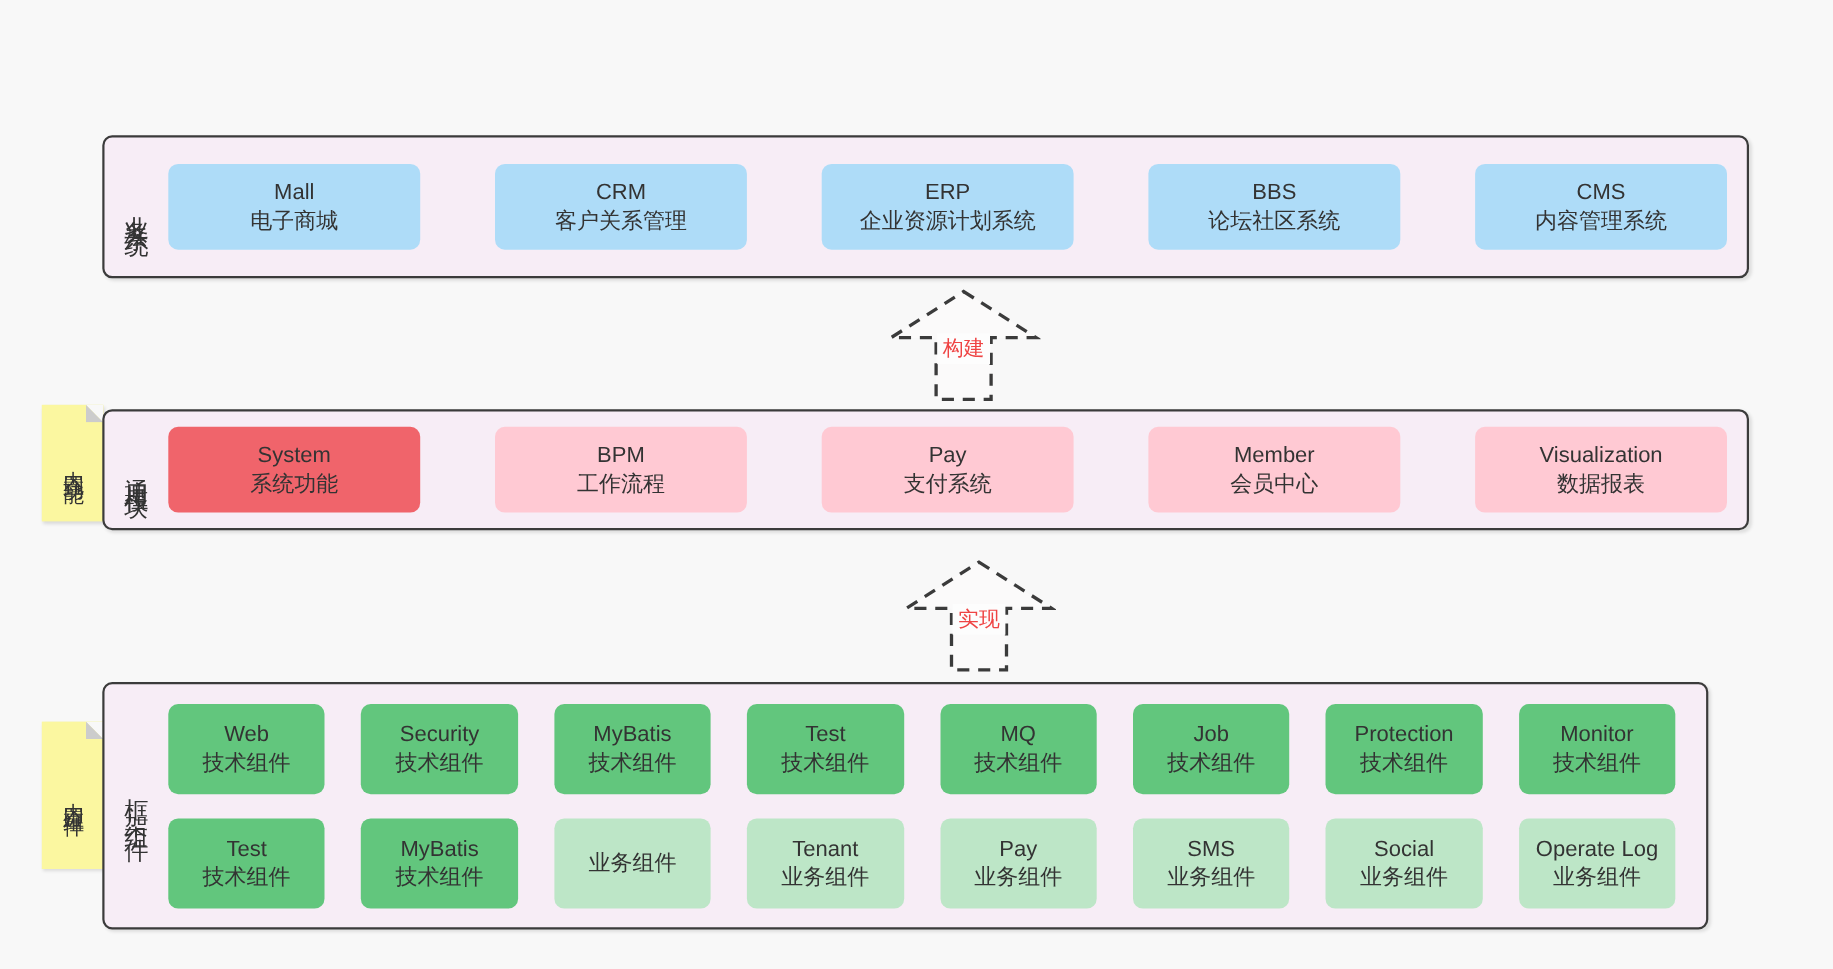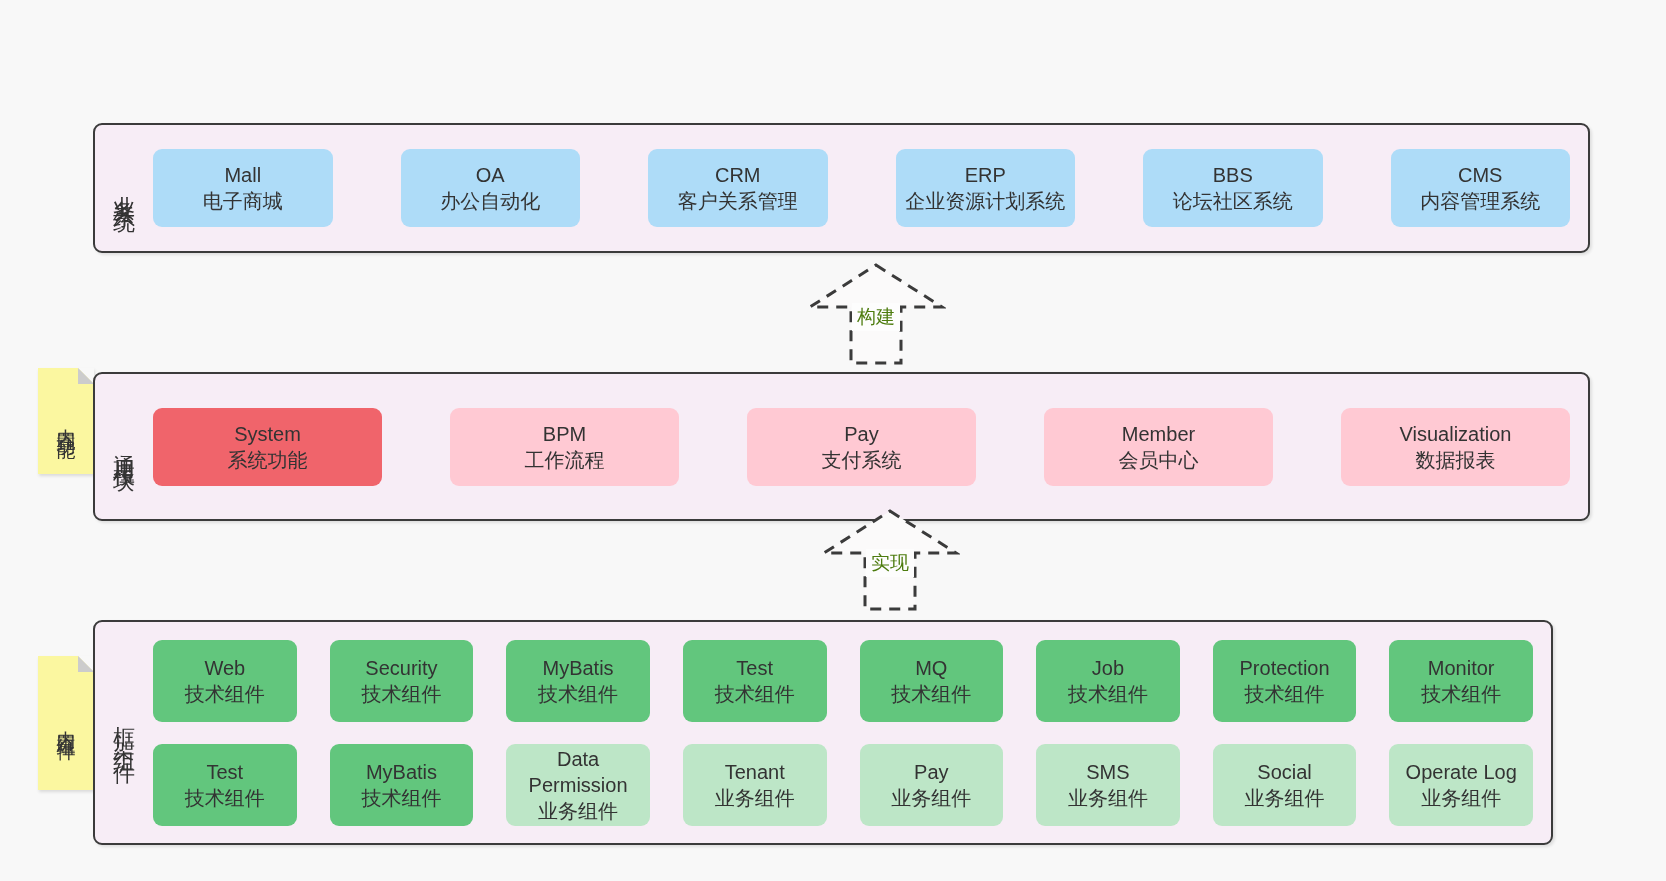--- a/index.html
+++ b/index.html
@@ -10,33 +10,33 @@
     color:var(--box-text,#333);
   }
   .panel{
     position:absolute;left:93px;box-sizing:border-box;display:flex;
     background:var(--panel-bg,#f7edf6);
     border:2px solid var(--panel-border,#3b3b3b);
     border-radius:9px;
     box-shadow:2px 2px 3px rgba(0,0,0,.10);
   }
   .panel-top{top:123px;width:1497px;height:130px}
-  .panel-mid{top:372px;width:1497px;height:149px}
+  .panel-mid{top:372px;width:1497px;height:110px}
   .panel-bottom{top:620px;width:1460px;height:225px}
   .panel-title{flex:0 0 58px;display:flex;align-items:center;justify-content:center}
   .panel-title span{
     writing-mode:vertical-rl;text-orientation:upright;
     font-size:22px;letter-spacing:5px;color:#333;
   }
   .panel-bottom .panel-title span{letter-spacing:12px}
   .row6{flex:1;display:flex;align-items:center;gap:68px;padding-right:18px}
   .row6 .box{flex:1;height:78px}
   .grid8{
     flex:1;display:grid;grid-template-columns:repeat(8,1fr);
-    column-gap:33px;row-gap:22px;align-content:center;padding-right:18px;
+    column-gap:33px;row-gap:22px;align-content:center;padding-right:28px;
   }
   .grid8 .box{height:82px}
   .box{
     border-radius:9px;display:flex;flex-direction:column;align-items:center;
     justify-content:center;text-align:center;font-size:20px;line-height:26px;
     color:#333;padding:2px 5px;box-sizing:border-box;
   }
   .blue{background:var(--blue,#aedcf8)}
   .red{background:var(--red,#f0646b)}
   .pink{background:var(--pink,#ffc9d3)}
@@ -54,21 +54,21 @@
   .note span{writing-mode:vertical-rl;text-orientation:upright;
     font-size:19px;letter-spacing:4px;color:#333}
   .note-1{top:368px;height:106px}
   .note-2{top:656px;height:134px}
   .arrow{position:absolute;width:140px;height:104px}
   .arrow-1{left:806px;top:262px}
   .arrow-2{left:820px;top:508px}
   .arrow svg{display:block}
   .arrow-label{
     position:absolute;transform:translate(-50%,-50%);
-    background:#fdfdfd;padding:1px 5px;font-size:19px;color:#4d7c0f;white-space:nowrap;
+    background:#fdfdfd;padding:1px 5px;font-size:19px;color:#ef4444;white-space:nowrap;
   }
   .arrow-label-1{left:876px;top:317px}
   .arrow-label-2{left:890px;top:563px}
 </style>
 </head>
 <body>
 
 <div class="note note-1">
   <span>内置功能</span>
 </div>
@@ -79,24 +79,20 @@
 <div class="panel panel-top">
   <div class="panel-title">
     <span>业务系统</span>
   </div>
   <div class="row6">
     <div class="box blue">
       <span>Mall</span>
       <span>电子商城</span>
     </div>
     <div class="box blue">
-      <span>OA</span>
-      <span>办公自动化</span>
-    </div>
-    <div class="box blue">
       <span>CRM</span>
       <span>客户关系管理</span>
     </div>
     <div class="box blue">
       <span>ERP</span>
       <span>企业资源计划系统</span>
     </div>
     <div class="box blue">
       <span>BBS</span>
       <span>论坛社区系统</span>
@@ -189,21 +185,20 @@
     </div>
     <div class="box green">
       <span>Test</span>
       <span>技术组件</span>
     </div>
     <div class="box green">
       <span>MyBatis</span>
       <span>技术组件</span>
     </div>
     <div class="box green-light">
-      <span>Data Permission</span>
       <span>业务组件</span>
     </div>
     <div class="box green-light">
       <span>Tenant</span>
       <span>业务组件</span>
     </div>
     <div class="box green-light">
       <span>Pay</span>
       <span>业务组件</span>
     </div>

